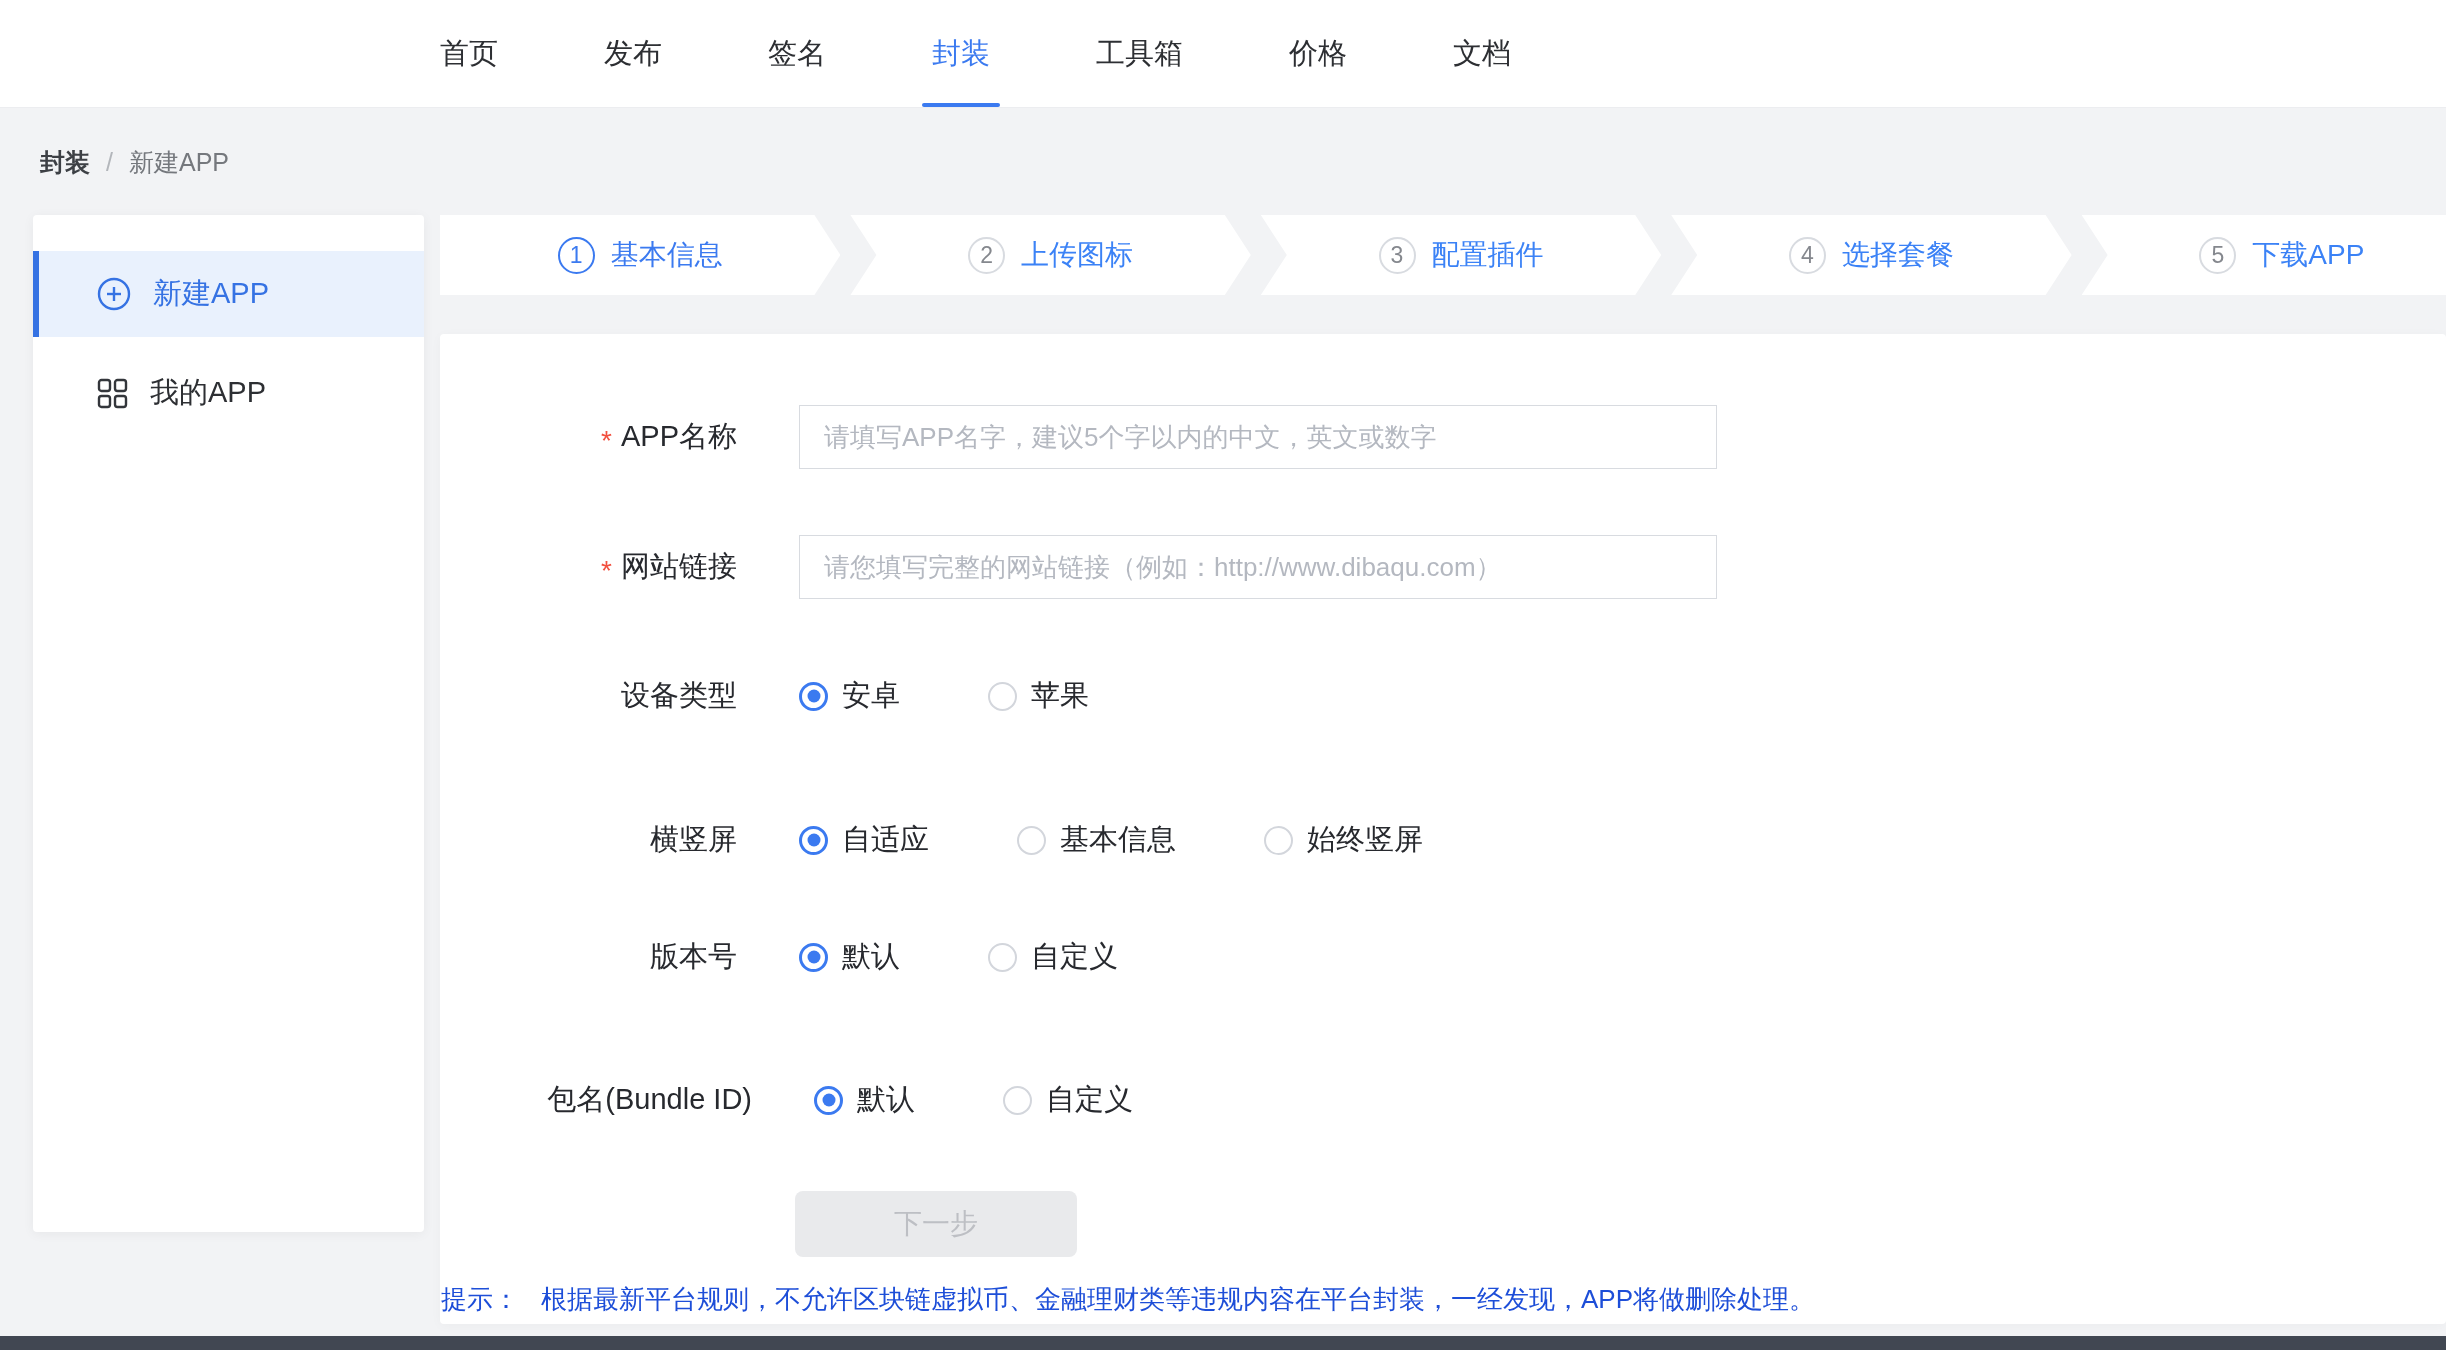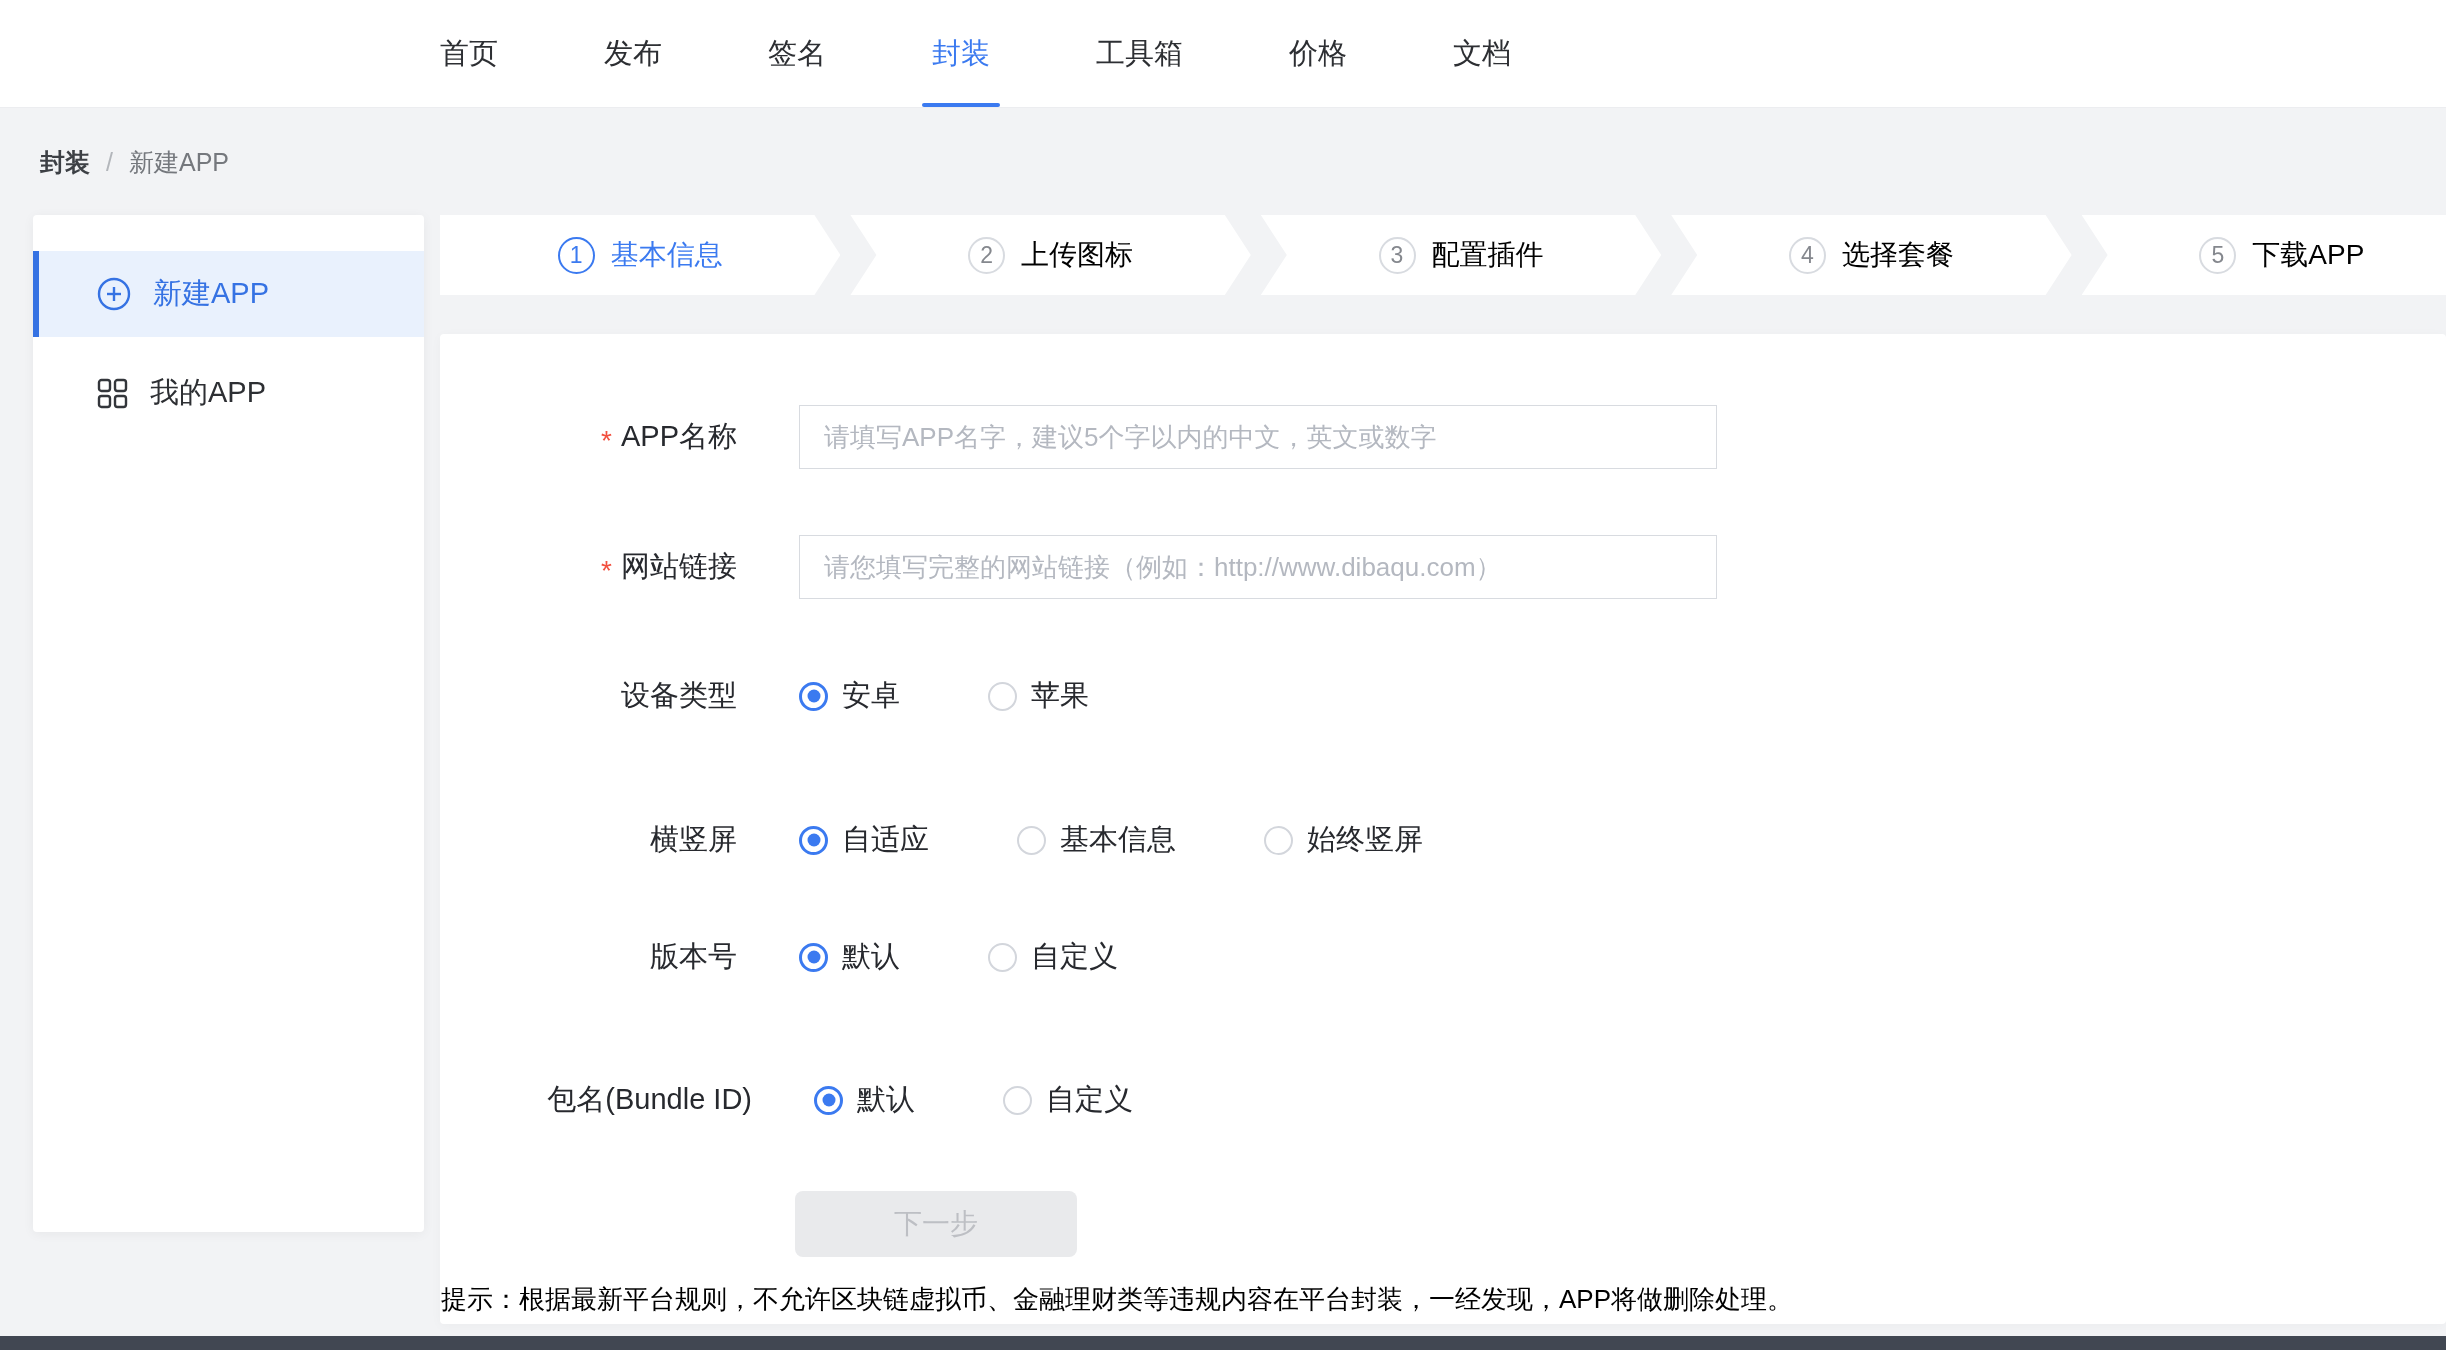--- a/index.html
+++ b/index.html
@@ -70,21 +70,21 @@
     clip-path: polygon(0 0, calc(100% - 26px) 0, 100% 50%, calc(100% - 26px) 100%, 0 100%, 26px 50%);
   }
   .step.first {
     clip-path: polygon(0 0, calc(100% - 26px) 0, 100% 50%, calc(100% - 26px) 100%, 0 100%);
   }
   .step-circle {
     width:37px; height:37px; border:2px solid #d8dbe0; border-radius:50%;
     display:flex; align-items:center; justify-content:center;
     font-size:23px; color:#85888e; flex-shrink:0;
   }
-  .step-label { font-size:28px; color:#000000; white-space:nowrap; }
+  .step-label { font-size:28px; color:#3b82f6; white-space:nowrap; }
   .step.active .step-circle { border-color:#3b7af0; color:#3b7af0; }
   .step.active .step-label { color:#3b7af0; }
 
   
   .card {
     position:absolute; left:440px; top:334px; width:2006px;
     background:#ffffff; border-radius:4px;
     box-shadow:0 2px 12px rgba(0,0,0,0.03);
     padding:71px 0 67px 0;
   }
@@ -127,21 +127,21 @@
   .next-btn {
     margin-left:355px; width:282px; height:66px;
     background:#e9eaec; color:#bdbfc4; border:none; border-radius:8px;
     font-size:28px; cursor:not-allowed;
     font-family:Liberation Serif, serif;
   }
 
   
   .hint {
     position:absolute; left:441px; top:1282px;
-    font-size:26px; color:#000000; display:flex; gap:0; white-space:nowrap;
+    font-size:26px; color:#1d4ed8; display:flex; gap:22px; white-space:nowrap;
   }
   .footer-strip {
     position:absolute; left:0; bottom:0; width:100%; height:14px;
     background:#414752;
   }
 </style>
 </head>
 <body>
 
 <nav class="navbar">

